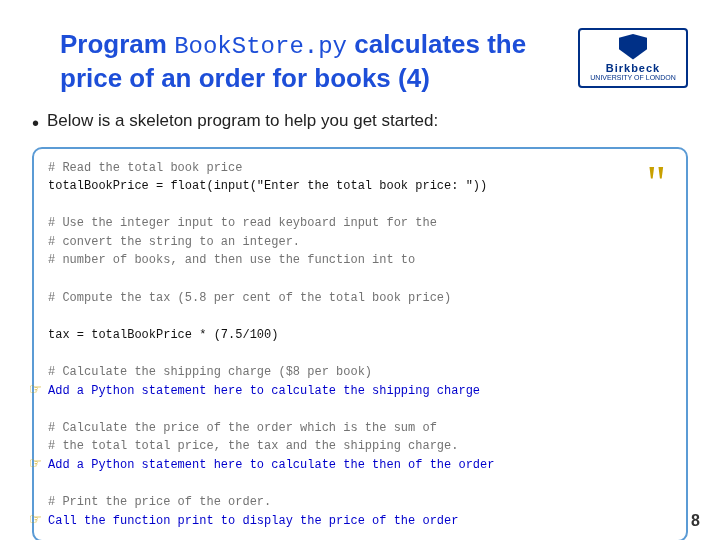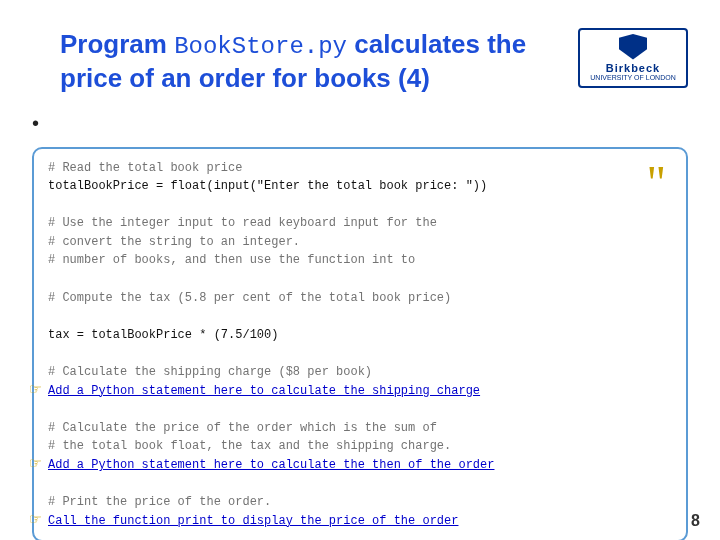--- a/index.html
+++ b/index.html
@@ -126,21 +126,20 @@
       display: block;
       white-space: pre;
     }
 
     .code-line.comment {
       color: #737373;
     }
 
     .code-line.todo-link {
       color: #0000cc;
-      text-decoration: underline;
     }
 
     
     .quote-mark {
       position: absolute;
       right: 20px;
       font-size: 48px;
       color: #c8a000;
       font-family: Georgia, serif;
       line-height: 1;
@@ -188,20 +187,21 @@
     </div>
     <div class="logo-box">
       <div class="logo-shield"></div>
       <div class="logo-text-top">Birkbeck</div>
       <div class="logo-text-bottom">UNIVERSITY OF LONDON</div>
     </div>
   </div>
 
   <div class="bullet-line">
     <span class="bullet-dot">•</span>
+    <span class="bullet-label">Below is a skeleton program to help you get started:</span>
   </div>
 
   <div class="code-box">
 
     <span class="quote-mark">"</span>
 
     <span class="code-line comment"># Read the total book price</span>
     <span class="code-line">totalBookPrice = float(input("Enter the total book price: "))</span>
     <span class="code-line"> </span>
     <span class="code-line comment"># Use the integer input to read keyboard input for the</span>
@@ -214,21 +214,21 @@
     <span class="code-line"> </span>
     <span class="code-line comment"># Calculate the shipping charge ($8 per book)</span>
 
     <div class="code-row" style="position:relative;">
       <span class="arrow-indicator">☞</span>
       <span class="code-line todo-link">Add a Python statement here to calculate the shipping charge</span>
     </div>
 
     <span class="code-line"> </span>
     <span class="code-line comment"># Calculate the price of the order which is the sum of</span>
-    <span class="code-line comment"># the total book float, the tax and the shipping charge.</span>
+    <span class="code-line comment"># the total total price, the tax and the shipping charge.</span>
 
     <div class="code-row" style="position:relative;">
       <span class="arrow-indicator">☞</span>
       <span class="code-line todo-link">Add a Python statement here to calculate the then of the order</span>
     </div>
 
     <span class="code-line"> </span>
     <span class="code-line comment"># Print the price of the order.</span>
 
     <div class="code-row" style="position:relative;">

